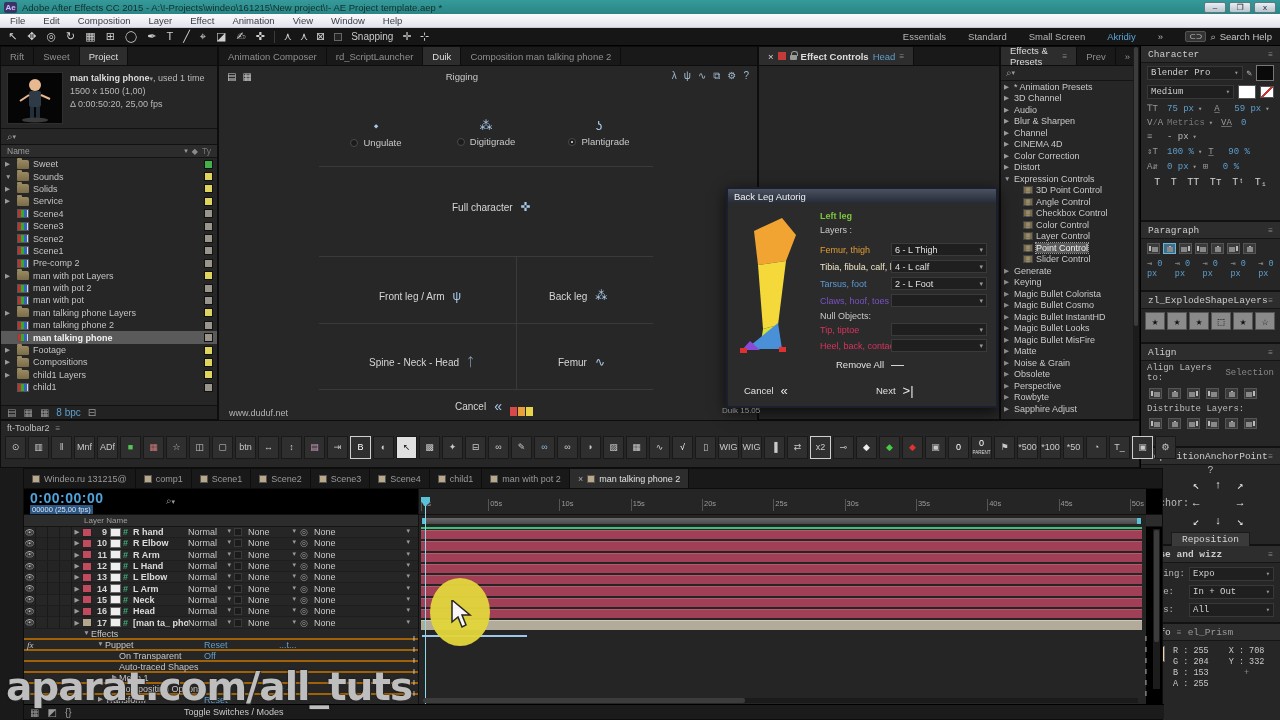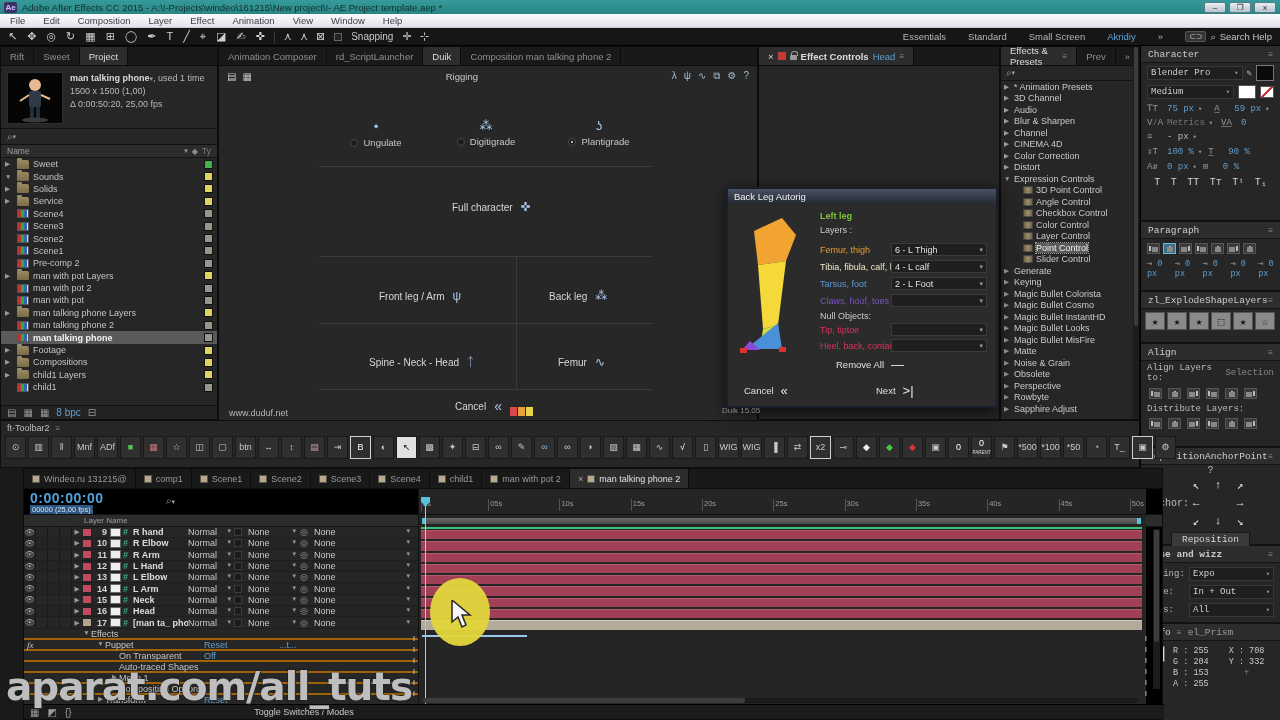--- a/index.html
+++ b/index.html
@@ -160,21 +160,21 @@
   .lr-at { width:14px; flex:none; color:#9a9a9a; }
   .lr-par { flex:none; width:104px; display:flex; justify-content:space-between; padding-right:8px; }
   .hd-name{ padding-left:56px; flex:1;} .hd-mode{width:46px;} .hd-t{width:16px;} .hd-trk{width:52px;} .hd-par{width:104px;}
   .prop-row { display:flex; height:11.1px; font-size:9px; color:#c5c5c5; background:#262626; border-bottom:2px solid #a16207; width:394px; position:relative; }
   .prop-row .fx { position:absolute; left:3px; font-family:"Liberation Serif",serif; font-style:italic; color:#c9c9c9; }
   .prop-row .ptri { font-size:6.5px; color:#9a9a9a; width:9px; text-align:center; }
   .prop-row .pval { position:absolute; left:180px; color:#5e9fce; }
   .prop-row .pextra { position:absolute; left:255px; color:#5e9fce; }
   #tlbottom { position:absolute; left:0; bottom:0; width:1140px; height:15px; background:#1b1b1b; border-top:1px solid #000;
     display:flex; align-items:center; gap:8px; padding:0 6px; color:#9a9a9a; }
-  #tlbottom .cap { position:absolute; left:160px; width:240px; text-align:center; color:#c9c9c9; font-size:9px; }
+  #tlbottom .cap { position:absolute; left:160px; width:240px; text-align:left; color:#c9c9c9; font-size:9px; }
 
   
   #track { position:absolute; left:394px; top:20px; width:728px; height:216px; background:#252525; border-left:1px solid #111; overflow:hidden; }
   #ruler { position:absolute; left:0; top:8px; right:0; height:18px; border-bottom:1px solid #111; }
   #ruler .ticks { display:flex; justify-content:space-between; padding:2px 2px 0 2px; color:#9a9a9a; font-size:7.5px; }
   #ruler .ticks span { border-left:1px solid #555; padding-left:1px; height:12px; }
   #workarea { position:absolute; left:2px; top:28px; right:4px; height:8px; background:linear-gradient(#6a6a6a,#4a4a4a); border:1px solid #222; }
   #workarea::before,#workarea::after { content:""; position:absolute; top:0; width:4px; height:100%; background:#59c2d8; }
   #workarea::before{left:0;} #workarea::after{right:0;}
   #greenline { position:absolute; left:2px; top:38px; right:4px; height:2px; background:#3bc278; }

